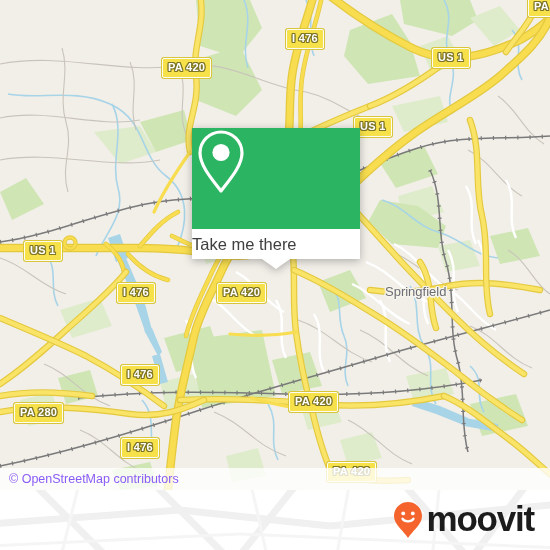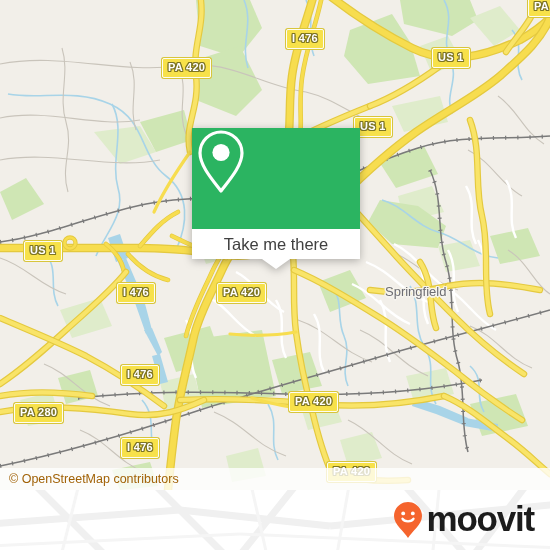--- a/index.html
+++ b/index.html
@@ -52,39 +52,39 @@
   #popup{
     position:absolute;left:192px;top:128px;width:168px;
     filter:drop-shadow(0 2px 4px rgba(0,0,0,.28));
   }
   #popup-head{
     height:101px;background:#2bb461;
     display:flex;align-items:center;justify-content:center;
   }
   #popup-foot{
     height:30px;background:#ffffff;
-    display:flex;align-items:center;justify-content:center;
+    display:flex;align-items:center;justify-content:flex-start;
     color:#404040;font-size:16.5px;
   }
   #popup-tail{
     position:absolute;left:50%;top:131px;transform:translateX(-50%);
     width:0;height:0;
     border-left:14px solid transparent;
     border-right:14px solid transparent;
     border-top:10px solid #ffffff;
   }
 
   
   #attribution{
     position:absolute;left:0;top:468px;width:550px;height:22px;
     background:rgba(255,255,255,.78);
     display:flex;align-items:center;
   }
   #attribution span{
-    color:#a16207;font-size:12.5px;padding-left:9px;
+    color:#8b5cf6;font-size:12.5px;padding-left:9px;
   }
 
   
   #footer{
     position:absolute;left:0;top:490px;width:550px;height:60px;
     background:#ffffff;overflow:hidden;
   }
   #footer-bg{position:absolute;left:0;top:0;}
   #address{
     position:absolute;left:24px;top:50%;transform:translateY(-50%);

